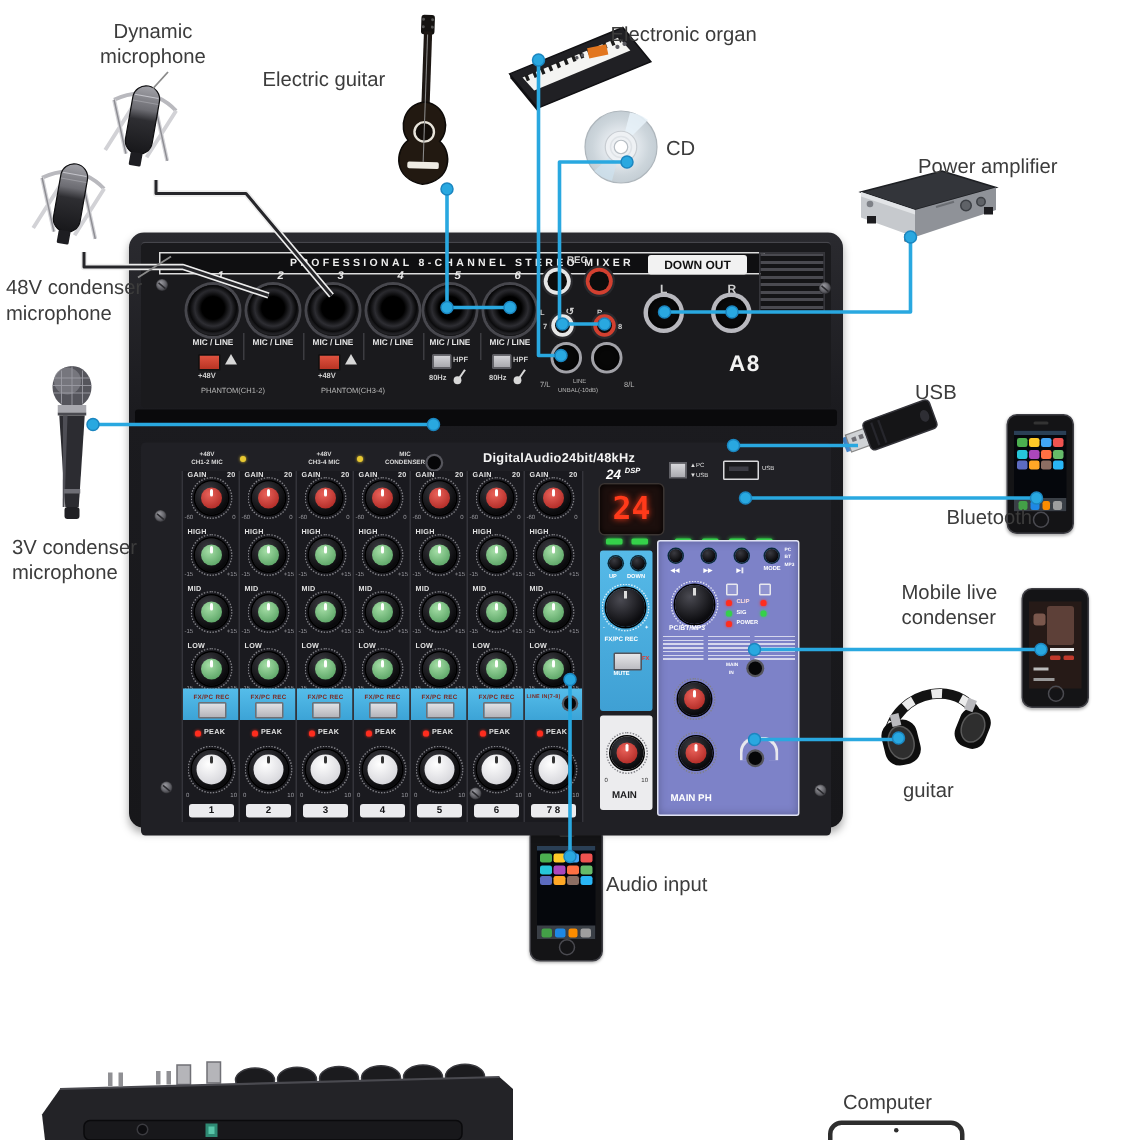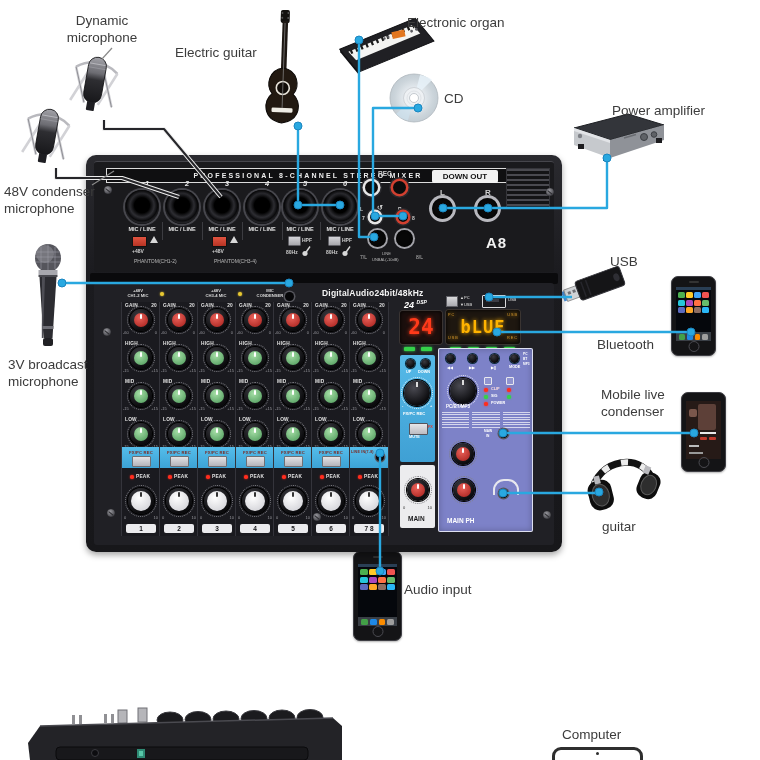--- a/index.html
+++ b/index.html
@@ -41,21 +41,21 @@
     box-shadow:0 0 0 3px #b8b8be, inset 0 0 4px #000;}
   #mainOutPill{position:absolute;left:338px;top:8px;width:66px;height:13px;background:#f2f2f2;
     border-radius:2px;color:#111;font-weight:bold;font-size:8px;text-align:center;line-height:13px;}
   #grille{position:absolute;left:412px;top:6px;width:42px;height:38px;border:1px solid #35353a;
     background:repeating-linear-gradient(180deg,#4a4a50 0 2px,#141416 2px 5px);}
   .screw{position:absolute;width:8px;height:8px;border-radius:50%;
     background:radial-gradient(circle at 38% 32%,#9a9aa0,#4c4c52 70%);box-shadow:inset 0 0 1px #000;}
   .screw::after{content:'';position:absolute;left:1px;top:3.5px;width:6px;height:1px;background:#2a2a2e;transform:rotate(40deg);}
   #modelA8{position:absolute;left:392px;top:72px;font-weight:bold;font-size:15px;letter-spacing:1px;color:#f2f2f2;}
   #fold{position:absolute;left:4px;top:118px;width:468px;height:11px;background:#0a0a0c;border-radius:2px;}
-  #surface{position:absolute;left:8px;top:128px;width:460px;height:262px;background:#202025;border-radius:3px;}
+  #surface{position:absolute;left:8px;top:140px;width:460px;height:262px;background:#202025;border-radius:3px;}
   #strips{position:absolute;left:0;top:0;width:100%;height:100%;}
   .strip{position:absolute;top:19px;width:38px;height:234px;background:#1a1a1f;border-left:1px solid #34343b;}
   .strip:last-child{border-right:1px solid #34343b;}
   .kl{position:absolute;font:bold 4.8px "Liberation Sans";color:#e2e2e2;letter-spacing:.2px;}
   .tk{position:absolute;font:4px "Liberation Sans";color:#9a9aa0;}
   .knob{position:absolute;width:22px;height:22px;border-radius:50%;
     background:radial-gradient(circle at 38% 30%,#3c3c42,#0a0a0c 72%);
     box-shadow:0 0 0 1px #000;}
   .knob::before{content:'';position:absolute;inset:-3px;border:1px dotted #808086;border-radius:50%;}
   .knob i{position:absolute;left:50%;top:50%;width:14px;height:14px;margin:-7px 0 0 -7px;border-radius:50%;}
@@ -707,27 +707,20 @@
               <i></i>
             </div>
    <span class="tk" style="left:2px;top:213px">0</span>
             <span class="tk" style="right:2px;top:213px">10</span>
    <div class="chpill">7 8</div>
           </div>
         </div>
 
       <div id="dsp24"><span style="font-size:9px;vertical-align:baseline">24</span> <span>DSP</span></div>
       <div class="seg" id="segRed">24</div>
-      <div class="seg" id="segAmb">
-        <span>bLUE</span>
-        <span class="ambt" style="left:2px;top:3px">PC</span>
-        <span class="ambt" style="left:2px;top:26px">USB</span>
-        <span class="ambt" style="right:2px;top:3px">USB</span>
-        <span class="ambt" style="right:2px;top:26px">REC</span>
-      </div>
       <div class="gseg" style="left:310px;top:64px"></div>
       <div class="gseg" style="left:327px;top:64px"></div>
       <div class="gseg" style="left:356px;top:64px"></div>
       <div class="gseg" style="left:374px;top:64px"></div>
       <div class="gseg" style="left:392px;top:64px"></div>
       <div class="gseg" style="left:410px;top:64px"></div>
       <div id="pcusbBtn"></div>
       <span class="selt" style="left:366px;top:13px">▲PC</span>
       <span class="selt" style="left:366px;top:20px">▼USB</span>
       <div id="usbport"></div>
@@ -805,27 +798,27 @@
       <div class="screw" style="left: 449px;top:228px"></div>
     </div>
   </div>
 
   <div class="lbl ctr" style="left:40px;top:12px;width:124px"><span>Dynamic</span><br><span>microphone</span></div>
   <div class="lbl" style="left:175px;top:44px"><span>Electric guitar</span></div>
   <div class="lbl" style="left:407px;top:14px"><span>Electronic organ</span></div>
   <div class="lbl" style="left:444px;top:90px"><span>CD</span></div>
   <div class="lbl" style="left:612px;top:102px"><span>Power amplifier</span></div>
   <div class="lbl" style="left:610px;top:253px"><span>USB</span></div>
-  <div class="lbl" style="left:597px;top:336px"><span>Bluetooth</span></div>
+  <div class="lbl" style="left:631px;top:336px"><span>Bluetooth</span></div>
   <div class="lbl" style="left:601px;top:386px"><span>Mobile live</span><br><span>condenser</span></div>
   <div class="lbl" style="left:602px;top:518px"><span>guitar</span></div>
   <div class="lbl" style="left:404px;top:581px"><span>Audio input</span></div>
   <div class="lbl" style="left:562px;top:726px"><span>Computer</span></div>
   <div class="lbl" style="left:4px;top:183px"><span>48V condenser</span><br><span>microphone</span></div>
-  <div class="lbl" style="left:8px;top:356px"><span>3V broadcast</span><br><span>microphone</span></div>
+  <div class="lbl" style="left:8px;top:356px"><span>3V condenser</span><br><span>microphone</span></div>
 
   <svg class="abs" style="left:0;top:0;pointer-events:none" width="760" height="760" viewBox="0 0 760 760">
 
     <g fill="none" stroke="#ededed" stroke-width="4.2" stroke-linejoin="round">
       <path d="M104,120 V129 H164 L221,197"></path>
       <path d="M56,168 V178 H122 L179,197"></path>
     </g>
     <g fill="none" stroke="#26262a" stroke-width="2" stroke-linejoin="round">
       <path d="M104,120 V129 H164 L221,197"></path>
       <path d="M56,168 V178 H122 L179,197"></path>

